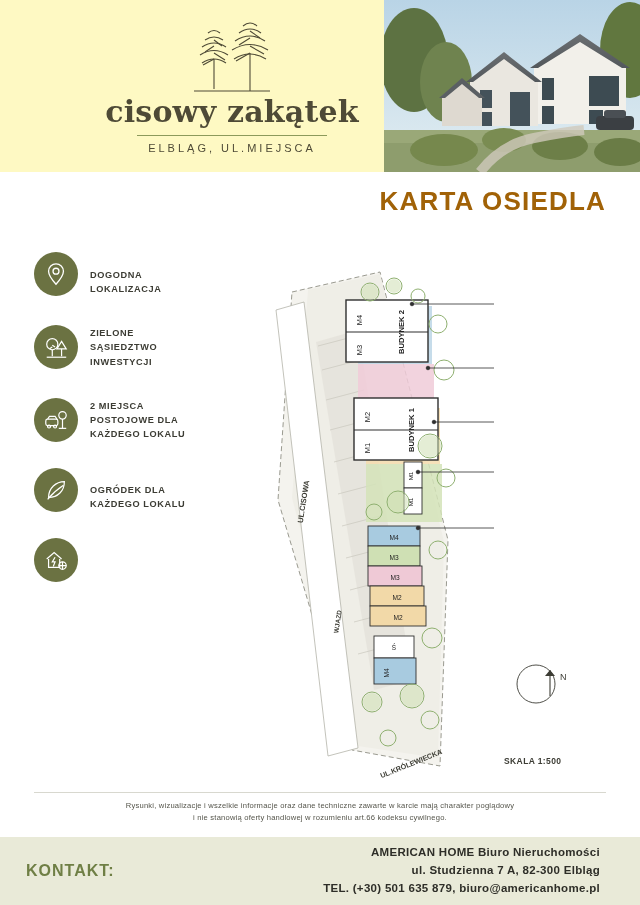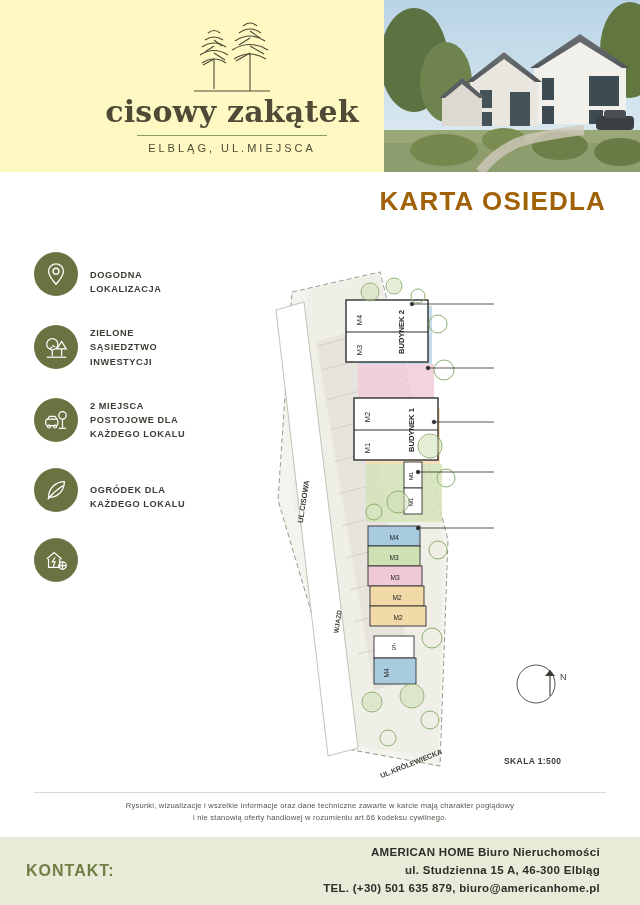--- a/index.html
+++ b/index.html
@@ -400,18 +400,18 @@
   <div class="hr-top"></div>
   <div class="disclaimer">
     <div>Rysunki, wizualizacje i wszelkie informacje oraz dane techniczne zawarte w karcie mają charakter poglądowy</div>
     <div>i nie stanowią oferty handlowej w rozumieniu art.66 kodeksu cywilnego.</div>
   </div>
 
   <div class="footer">
     <div class="kontakt">KONTAKT:</div>
     <div class="info">
       <div>AMERICAN HOME Biuro Nieruchomości</div>
-      <div>ul. Studzienna 15 A, 46-300 Elbląg</div>
+      <div>ul. Studzienna 7 A, 82-300 Elbląg</div>
       <div>TEL. (+30) 501 635 879, biuro@americanhome.pl</div>
     </div>
   </div>
 
 </div>
 
 </body></html>

